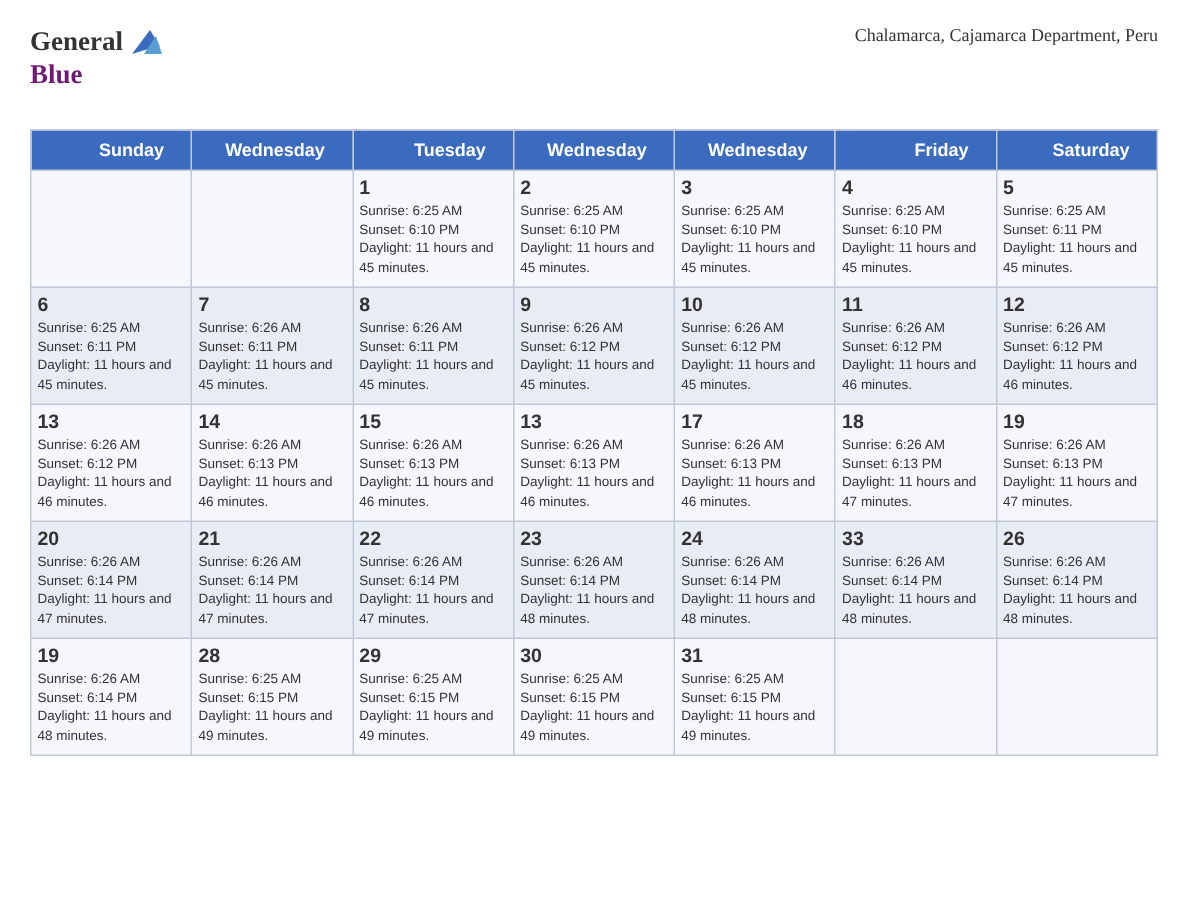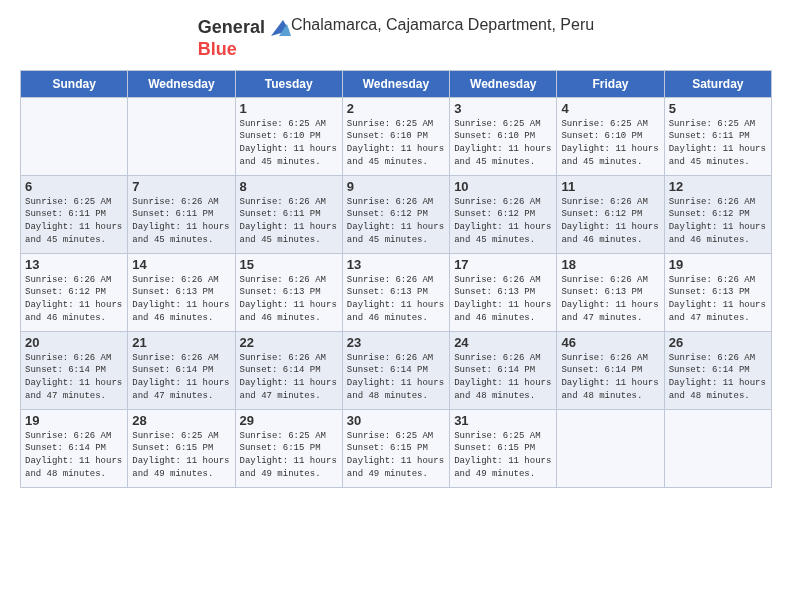--- a/index.html
+++ b/index.html
@@ -11,65 +11,66 @@
       overflow: hidden;
     }
     .page {
       width: 792px;
       min-height: 612px;
       background: #fff;
       padding: 16px 20px 10px 20px;
     }
     .header {
       display: flex;
-      justify-content: center;
+      justify-content: space-between;
       align-items: flex-start;
-      margin-bottom: 10px;
+      margin-bottom: 26px;
+      font-family: Liberation Serif, serif;
     }
     .logo {
       display: flex;
       align-items: center;
     }
     .logo-text {
       font-size: 18px;
       font-weight: bold;
       line-height: 1.1;
     }
     .logo-general { color: #333; }
-    .logo-blue { color: #ef4444; }
+    .logo-blue { color: #701a75; }
     .logo-icon {
       width: 24px;
       height: 24px;
       margin-left: 2px;
     }
     .title-block {
       text-align: right;
     }
     .month-year {
       font-size: 36px;
       font-weight: bold;
       color: #333;
       line-height: 1.1;
     }
     .location {
-      font-size: 16px;
+      font-size: 12px;
       color: #333;
     }
     table {
       width: 100%;
       border-collapse: collapse;
       table-layout: fixed;
     }
     thead tr th {
       background: #3a6bbf;
       color: #fff;
       font-size: 12px;
       font-weight: bold;
       padding: 6px 18px;
-      text-align: center;
+      text-align: right;
       border: 1px solid #c0c8d8;
     }
     tbody tr td {
       vertical-align: top;
       border: 1px solid #c0c8d8;
       padding: 3px 4px;
       font-size: 9.5px;
       color: #333;
       height: 78px;
     }
@@ -83,21 +84,20 @@
       font-size: 13px;
       font-weight: bold;
       color: #333;
       display: block;
       margin-bottom: 2px;
     }
     .day-info {
       font-size: 9px;
       color: #333;
       line-height: 1.4;
-      font-family: Liberation Mono, monospace;
     }
   </style>
 </head>
 <body>
 
 <div class="page">
   <div class="header">
     <div class="logo">
       <div>
         <div style="display:flex;align-items:center;">
@@ -227,21 +227,21 @@
           </td>
           <td>
             <span class="day-num">23</span>
             <div class="day-info">Sunrise: 6:26 AM<br>Sunset: 6:14 PM<br>Daylight: 11 hours and 48 minutes.</div>
           </td>
           <td>
             <span class="day-num">24</span>
             <div class="day-info">Sunrise: 6:26 AM<br>Sunset: 6:14 PM<br>Daylight: 11 hours and 48 minutes.</div>
           </td>
           <td>
-            <span class="day-num">46</span>
+            <span class="day-num">33</span>
             <div class="day-info">Sunrise: 6:26 AM<br>Sunset: 6:14 PM<br>Daylight: 11 hours and 48 minutes.</div>
           </td>
           <td>
             <span class="day-num">26</span>
             <div class="day-info">Sunrise: 6:26 AM<br>Sunset: 6:14 PM<br>Daylight: 11 hours and 48 minutes.</div>
           </td>
         </tr>
         <tr>
           <td>
             <span class="day-num">19</span>

